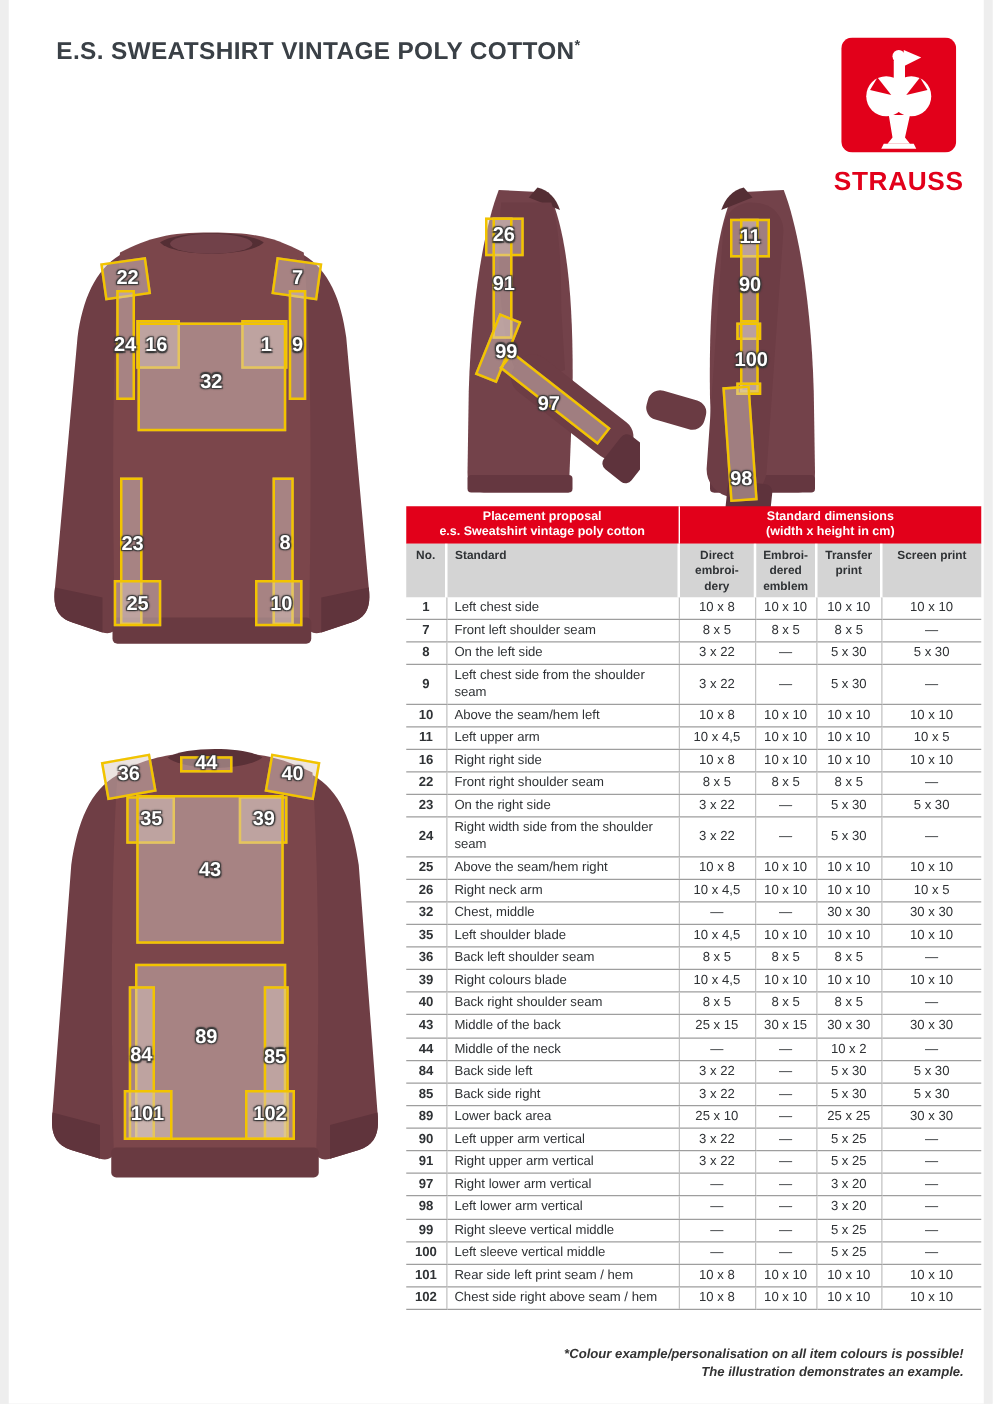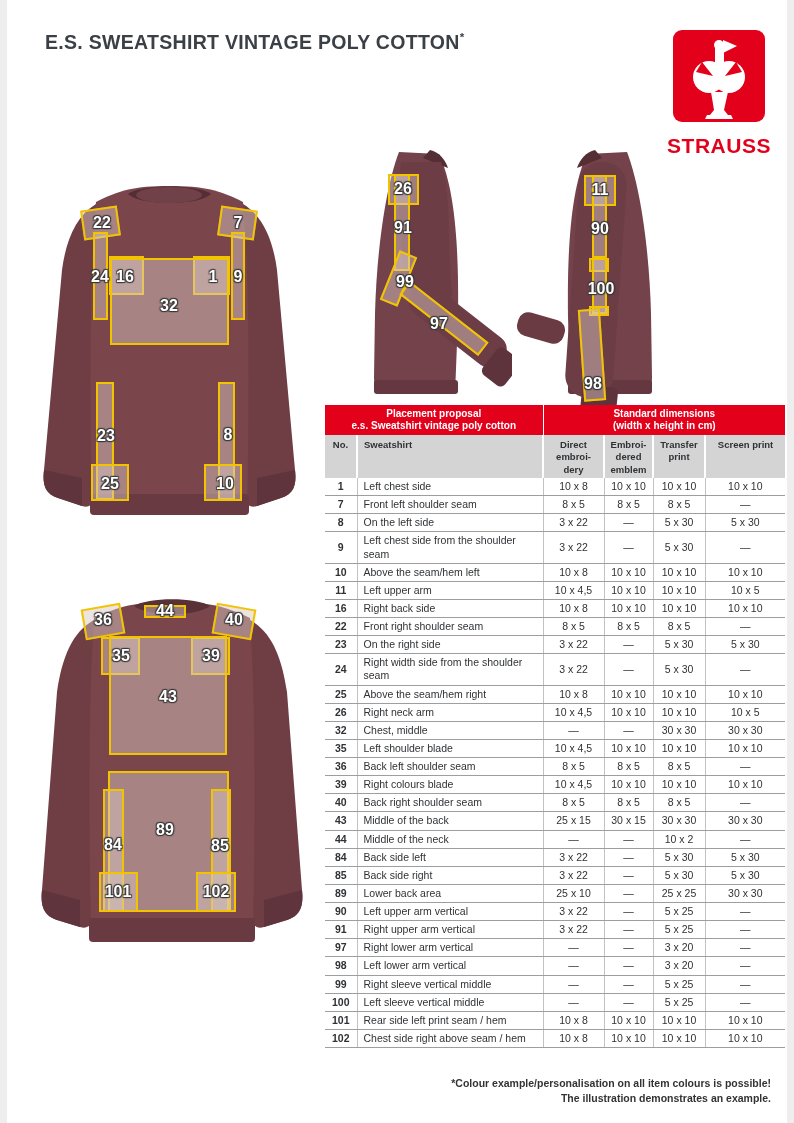--- a/index.html
+++ b/index.html
@@ -38,21 +38,21 @@
   .gray th:first-child{border-left:none;}
   .gray th.pl{text-align:left;padding-left:6px;}
   .ptable td{border-bottom:1px solid #9e9e9e;border-left:1px solid #c2c2c2;
              padding:2px 3px;height:16px;line-height:1.25;text-align:center;
              vertical-align:middle;background:#fff;}
   .ptable td:first-child{border-left:none;font-weight:bold;}
   .ptable td:nth-child(2){text-align:left;padding-left:6px;}
 
   
   .footnote{position:absolute;right:16px;top:1076px;text-align:right;font-size:10.5px;
-            font-weight:bold;color:#333;line-height:1.4;}
+            font-weight:bold;color:#333;line-height:1.4;font-style:italic;}
 </style>
 </head>
 <body>
 
 <div class="page">
 
   <div class="title">
     <span>E.S. SWEATSHIRT VINTAGE POLY COTTON</span><sup>*</sup>
   </div>
 
@@ -192,21 +192,21 @@
     </colgroup>
     <thead>
       <tr class="red">
         <th colspan="2">Placement proposal
 e.s. Sweatshirt vintage poly cotton</th>
         <th colspan="4">Standard dimensions
 (width x height in cm)</th>
       </tr>
       <tr class="gray">
         <th>No.</th>
-        <th class="pl">Sweatshirt</th>
+        <th class="pl">Standard</th>
         <th>Direct embroi-
 dery</th>
         <th>Embroi-
 dered
 emblem</th>
         <th>Transfer print</th>
         <th>Screen print</th>
       </tr>
     </thead>
     <tbody>
@@ -253,21 +253,21 @@
         <tr>
           <td>11</td>
           <td>Left upper arm</td>
           <td>10 x 4,5</td>
           <td>10 x 10</td>
           <td>10 x 10</td>
           <td>10 x 5</td>
         </tr>
         <tr>
           <td>16</td>
-          <td>Right back side</td>
+          <td>Right right side</td>
           <td>10 x 8</td>
           <td>10 x 10</td>
           <td>10 x 10</td>
           <td>10 x 10</td>
         </tr>
         <tr>
           <td>22</td>
           <td>Front right shoulder seam</td>
           <td>8 x 5</td>
           <td>8 x 5</td>

